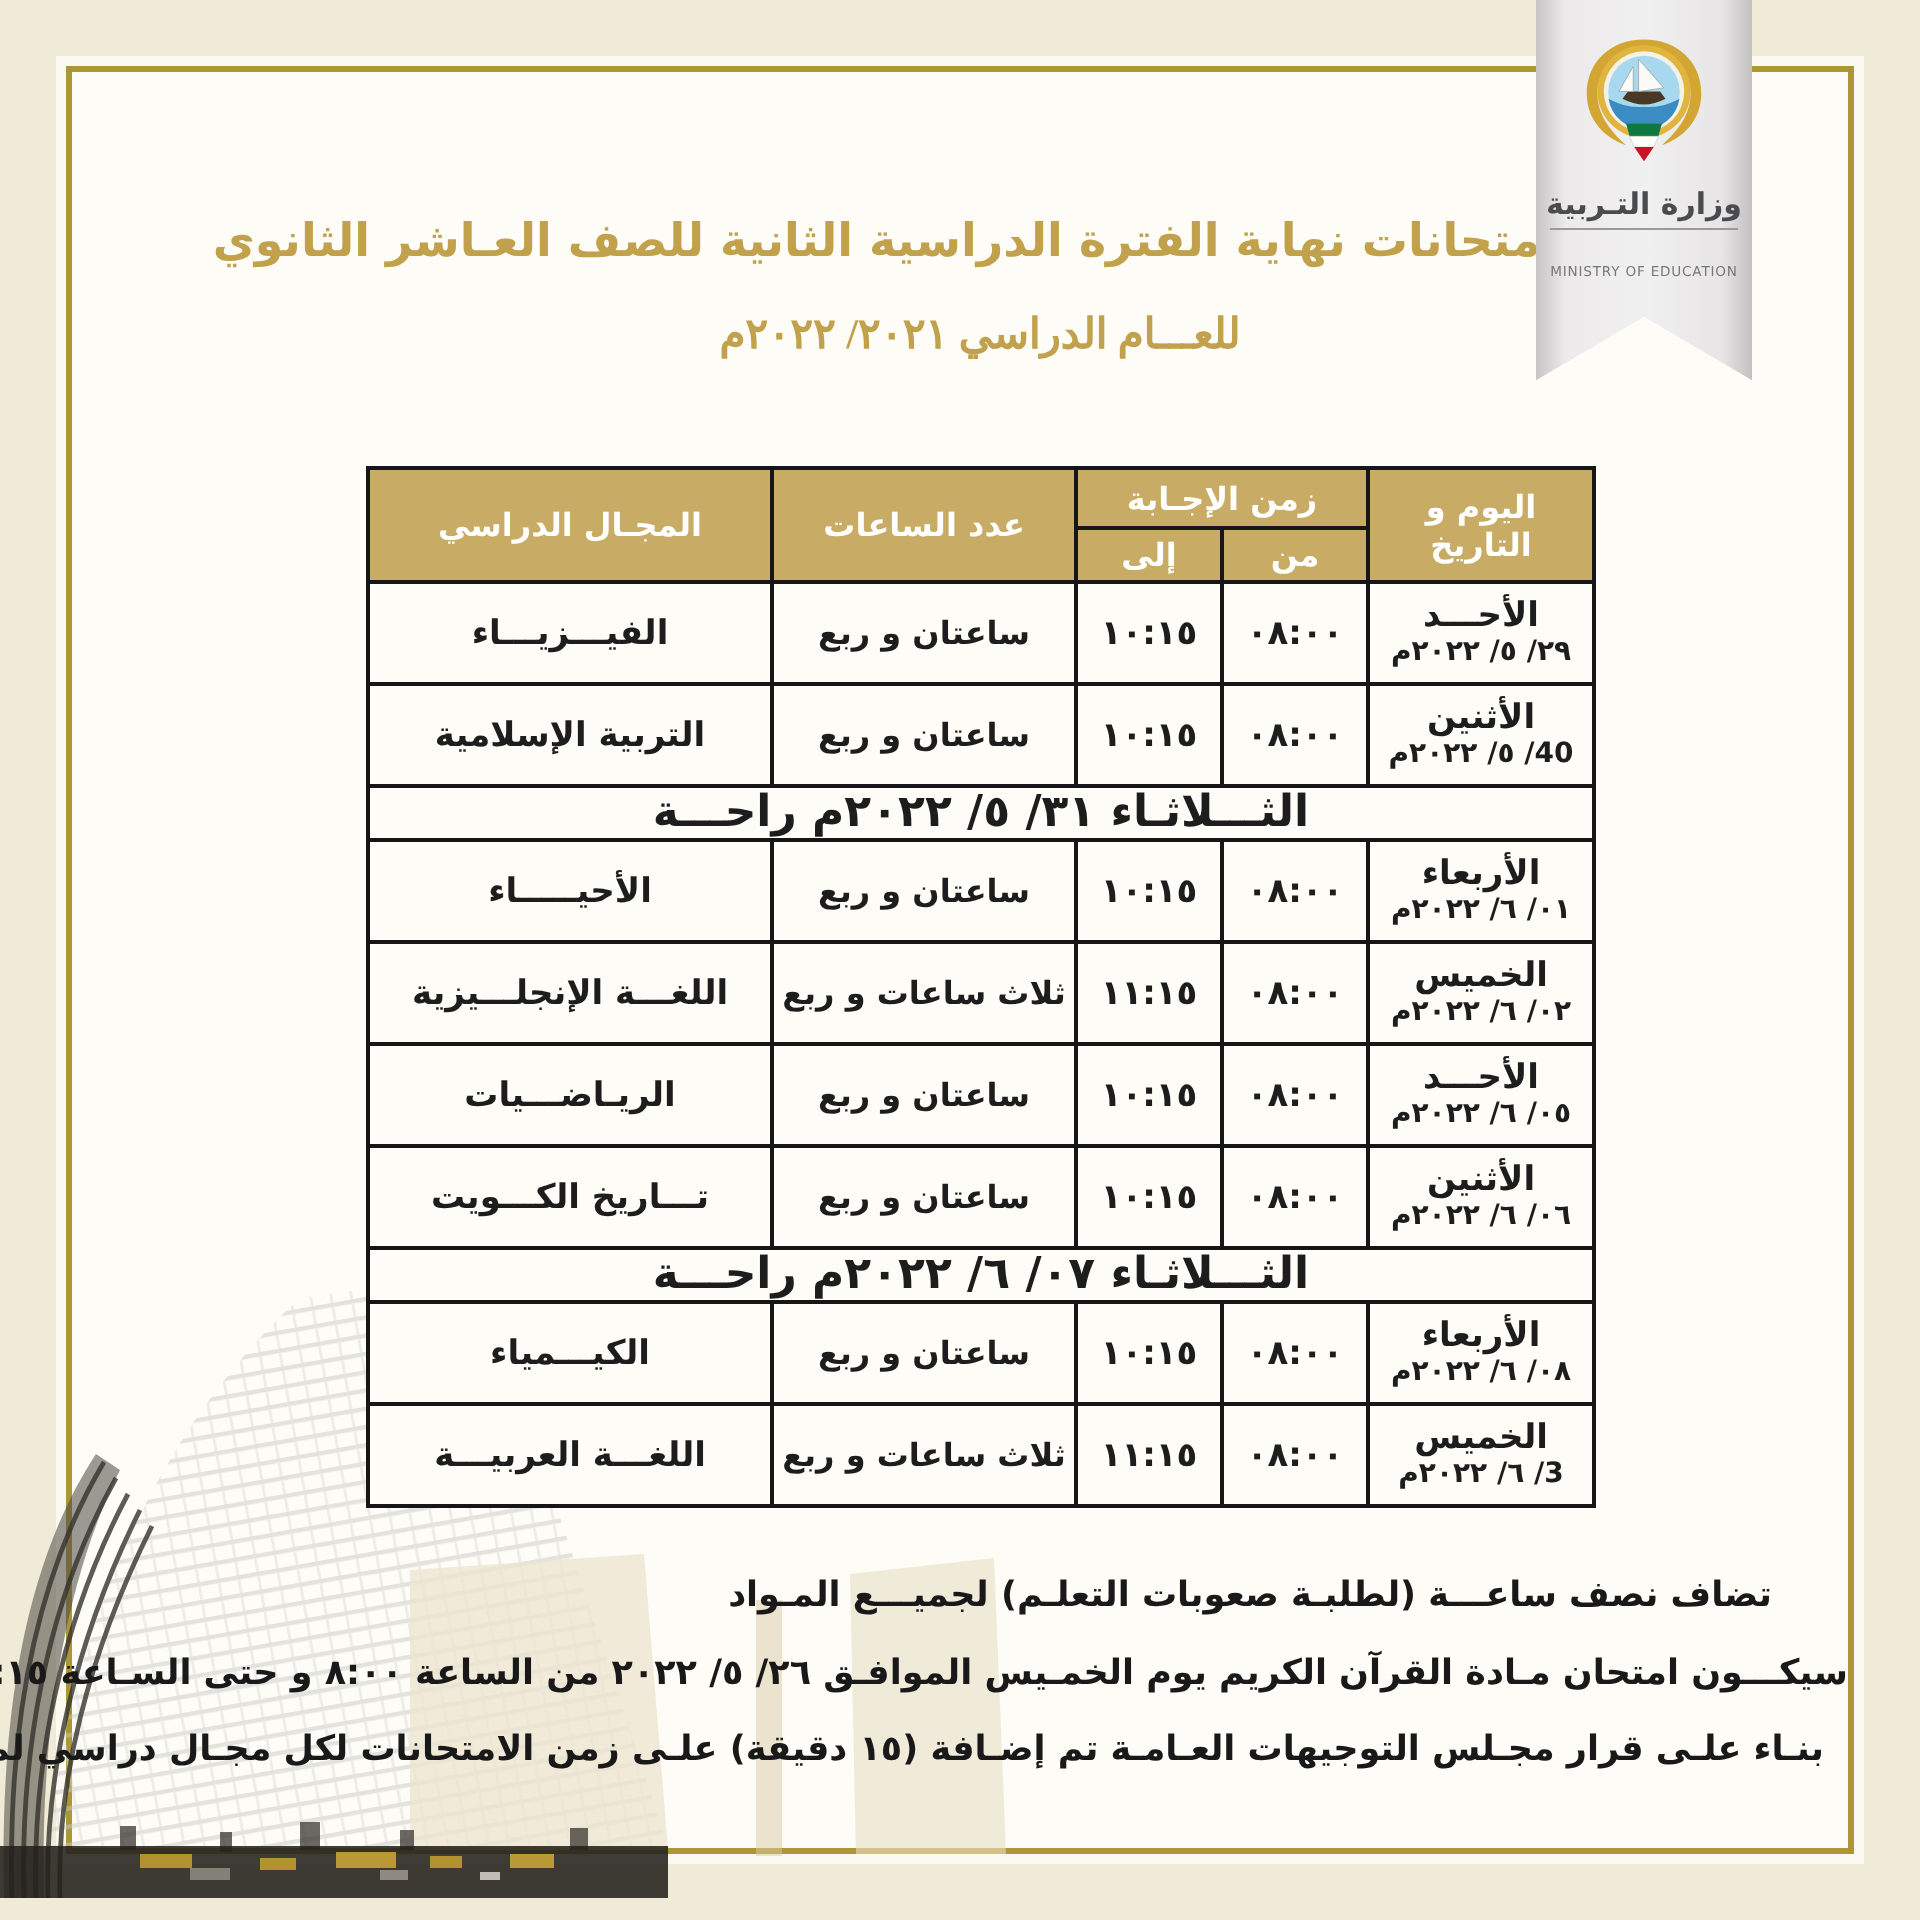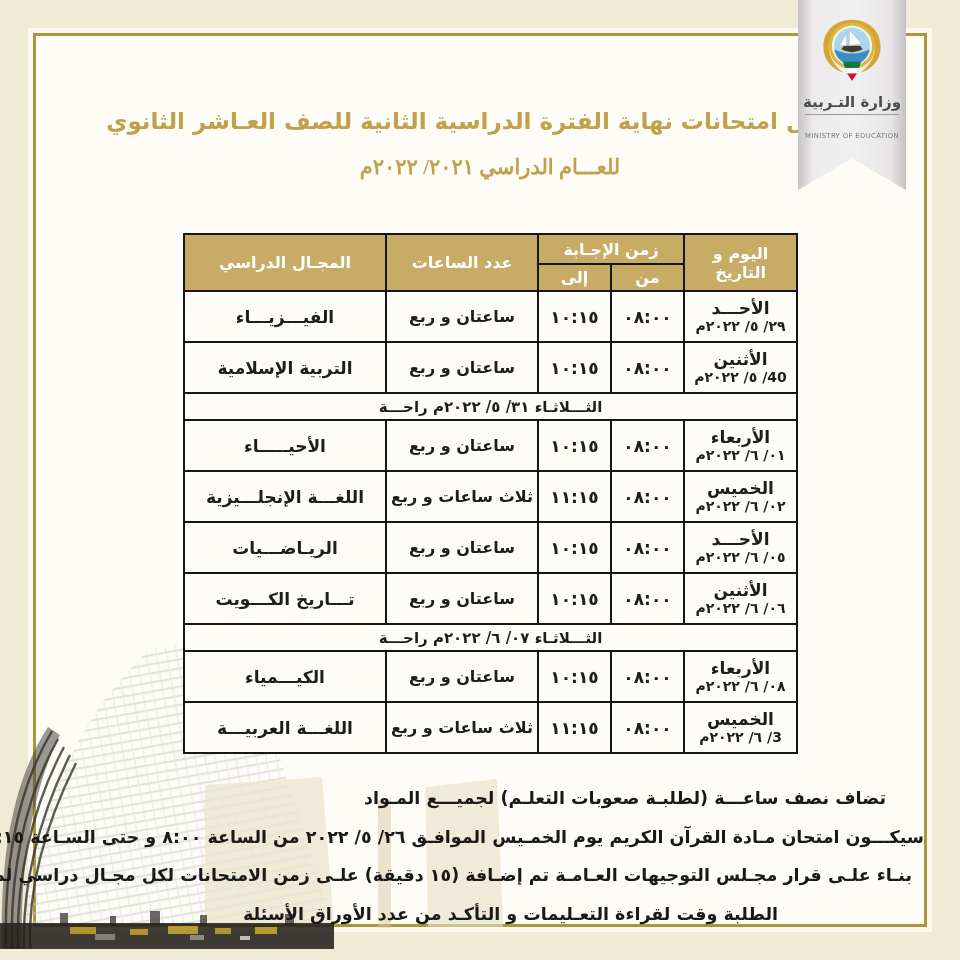--- a/index.html
+++ b/index.html
@@ -14,21 +14,21 @@
     position:absolute;left:33px;top:33px;right:33px;bottom:33px;
     border:3px solid var(--c-frame,#ac9638);
     outline:5px solid #fbf9f0;
     background:#fdfcf6;
     z-index:1;
   }
   
   .building{position:absolute;left:0;top:635px;width:510px;height:325px;z-index:2;pointer-events:none;}
   
   .ribbon{
-    position:absolute;left:798px;top:0;width:108px;height:198px;z-index:5;
+    position:absolute;left:768px;top:0;width:108px;height:198px;z-index:5;
     background:linear-gradient(90deg,#c6c4c5 0,#eceaeb 14%,#f1f0f0 50%,#e7e5e6 86%,#c2c0c1 100%);
     clip-path:polygon(0 0,100% 0,100% 96%,50% 80%,0 96%);
     text-align:center;
     filter:drop-shadow(0 2px 2px rgba(0,0,0,.2));
   }
   .ribbon .emblem{margin-top:15px;}
   .ribbon .ar{font-size:15px;font-weight:bold;color:#4a4b4d;line-height:1.1;margin-top:1px;}
   .ribbon .en{
     display:inline-block;direction:ltr;font-size:6.8px;letter-spacing:.4px;color:#77787a;
     border-top:1px solid #9a9a9c;padding-top:17px;margin-top:3px;
@@ -52,21 +52,21 @@
   }
   thead tr.h1 th{height:28px;}
   thead tr.h2 th{height:25px;}
   tbody tr.exam{height:51px;}
   tbody tr.rest{height:27px;}
   td.day-cell .day{font-size:17px;line-height:1.15;}
   td.day-cell .date{font-size:14px;line-height:1.15;}
   td.from-cell,td.to-cell{font-size:17px;}
   td.hours-cell{font-size:16px;}
   td.subject-cell{font-size:17px;margin-left:16px;}
-  td.rest-cell{font-size:15px;}
+  td.rest-cell{font-size:22px;}
   
   .notes{
     position:absolute;left:45px;right:34px;top:779px;z-index:4;
     font-size:17.5px;font-weight:bold;color:#191919;text-align:right;
   }
   .notes .note-line{line-height:38.5px;white-space:nowrap;}
   .notes .n1{padding-left:0;padding-right:40px;}
   .notes .n2{padding-right:2px;}
   .notes .n3{padding-right:14px;}
   .notes .n4{padding-right:148px;}
@@ -259,14 +259,13 @@
           <td class="subject-cell">اللغـــة العربيـــة</td>
         </tr>
       </tbody>
   </table>
 </div>
 
 <div class="notes">
     <div class="note-line n1">تضاف نصف ساعـــة (لطلبـة صعوبات التعلـم) لجميـــع المـواد</div>
     <div class="note-line n2">سيكـــون امتحان مـادة القرآن الكريم يوم الخمـيس الموافـق ٢٦/ ٥/ ٢٠٢٢ من الساعة ٨:٠٠ و حتى السـاعة ٩:١٥</div>
     <div class="note-line n3">بنـاء علـى قرار مجـلس التوجيهات العـامـة تم إضـافة (١٥ دقيقة)  علـى زمن الامتحانات لكل مجـال دراسي لمنح</div>
-    <div class="note-line n4">الطلبة وقت لقراءة التعـليمات و التأكـد من عدد الأوراق الأسئلة</div>
   </div>
 
 </body></html>

